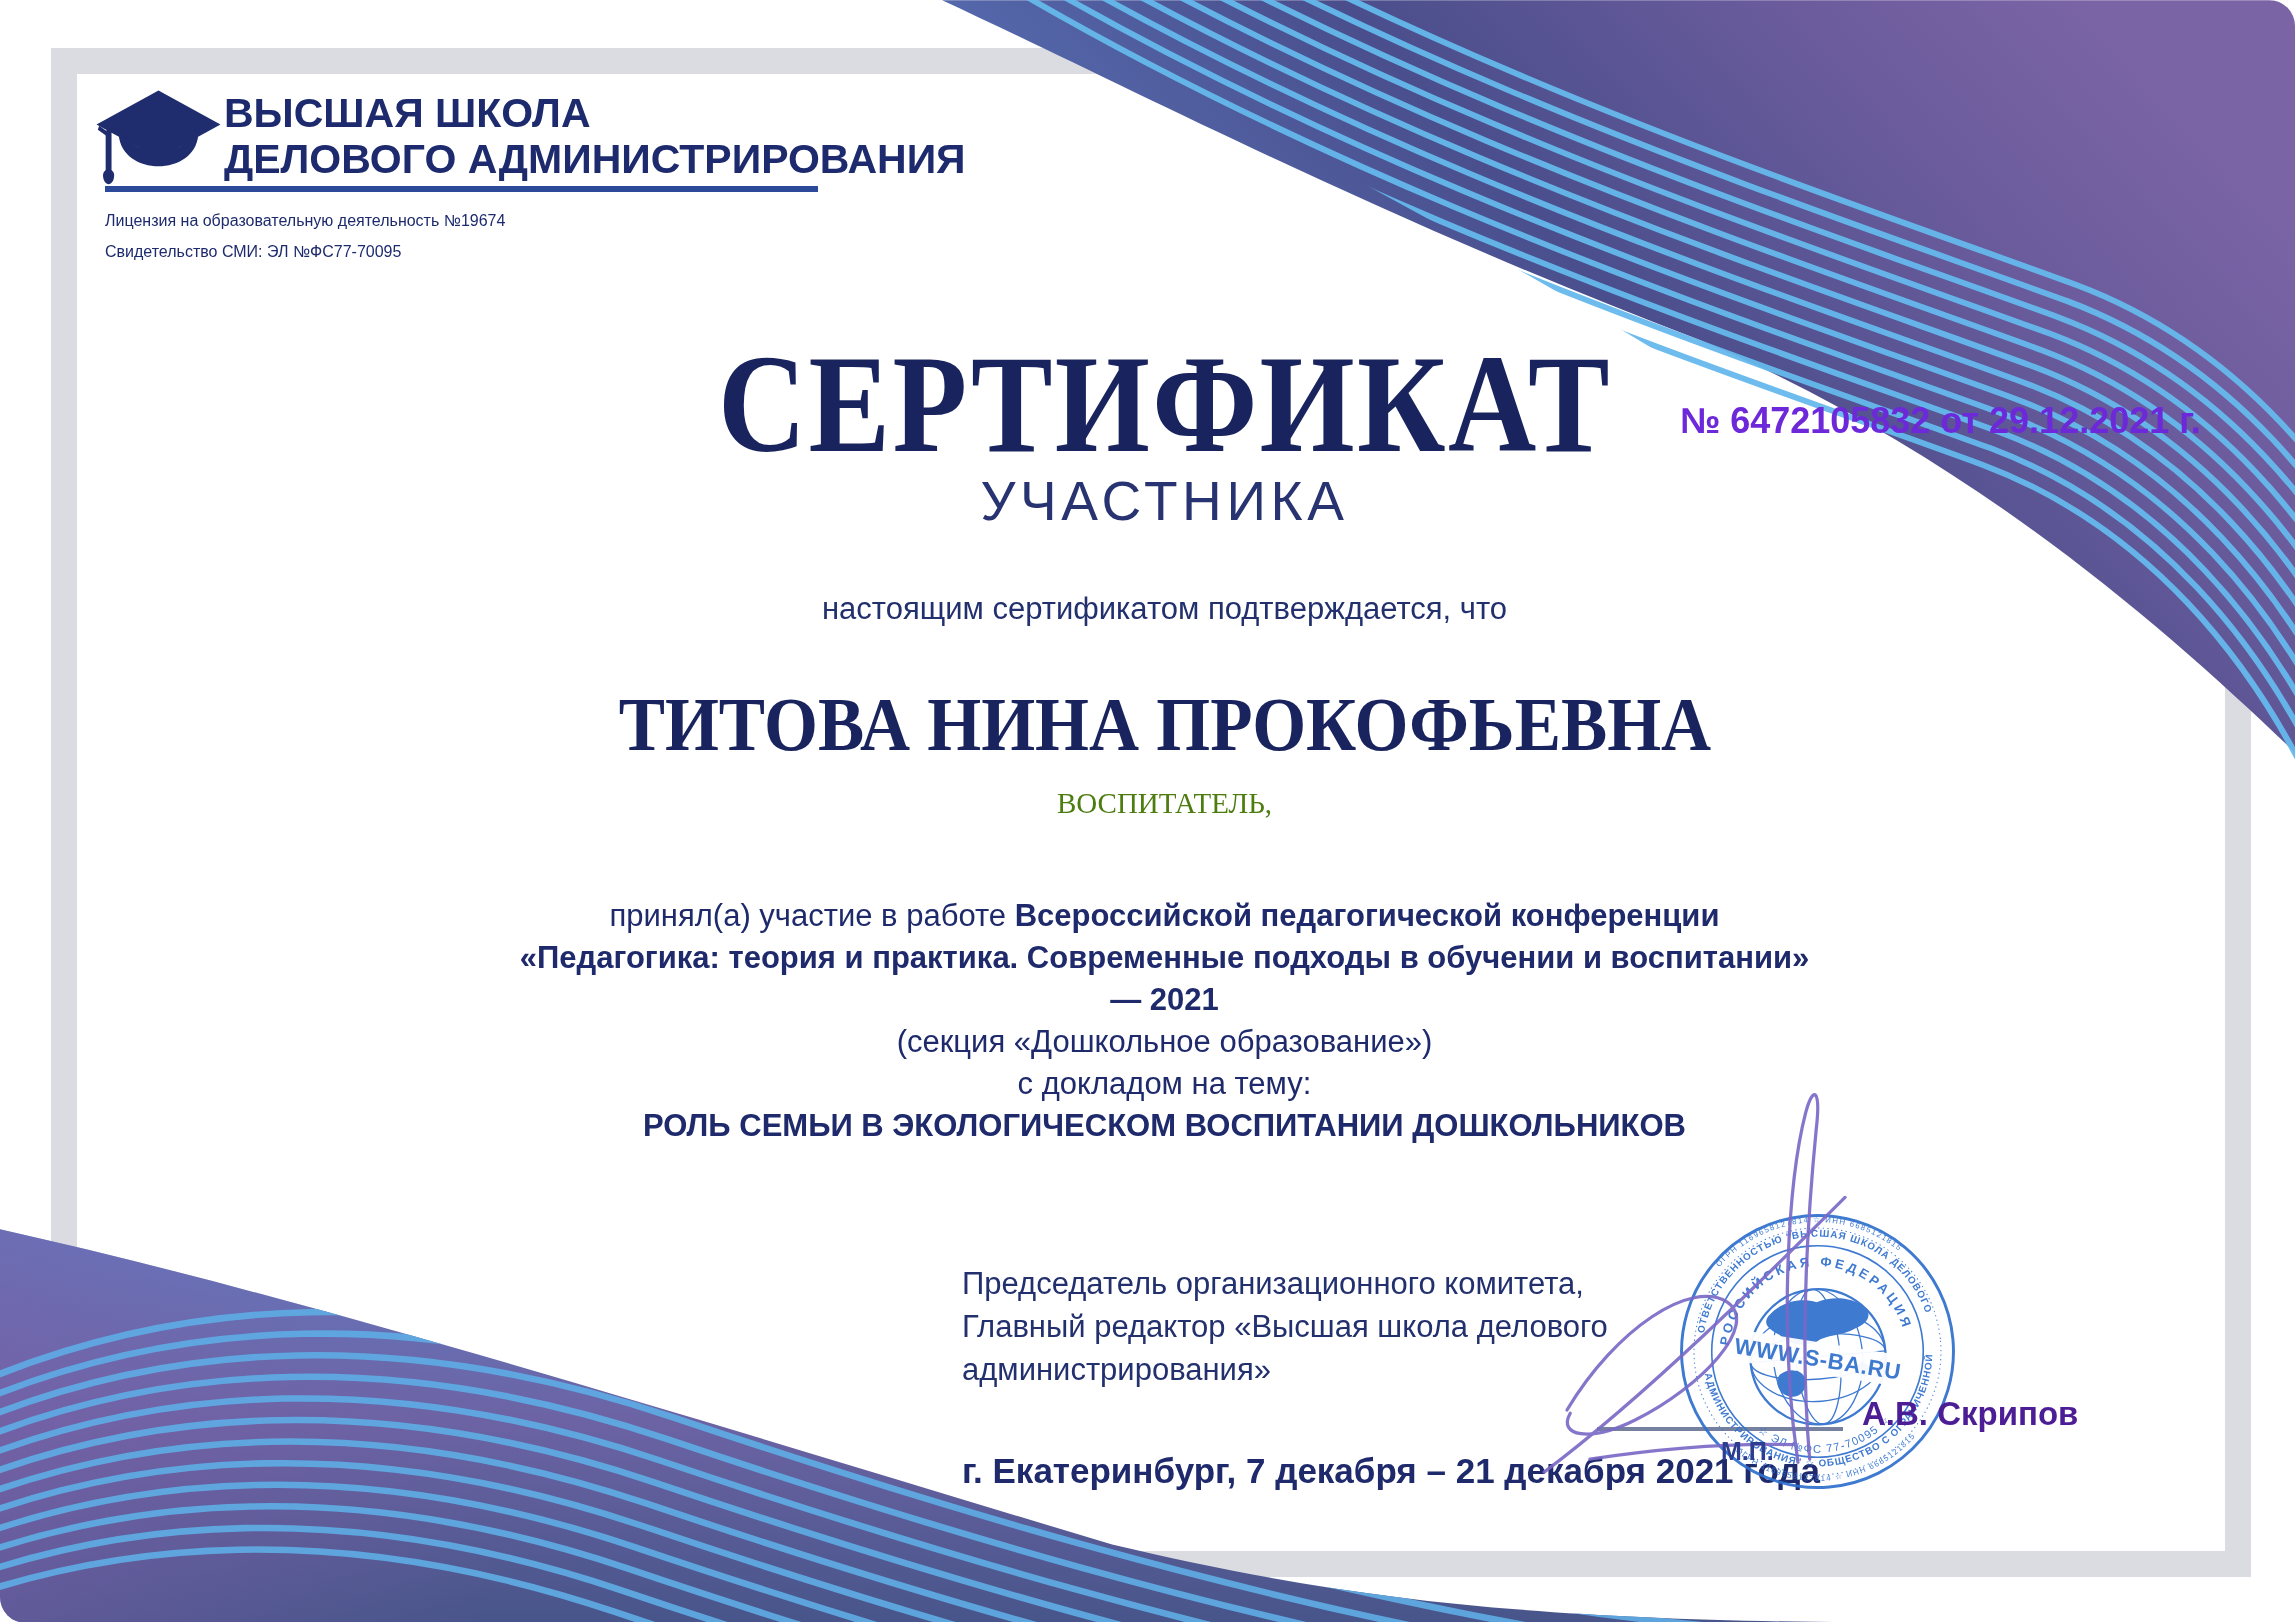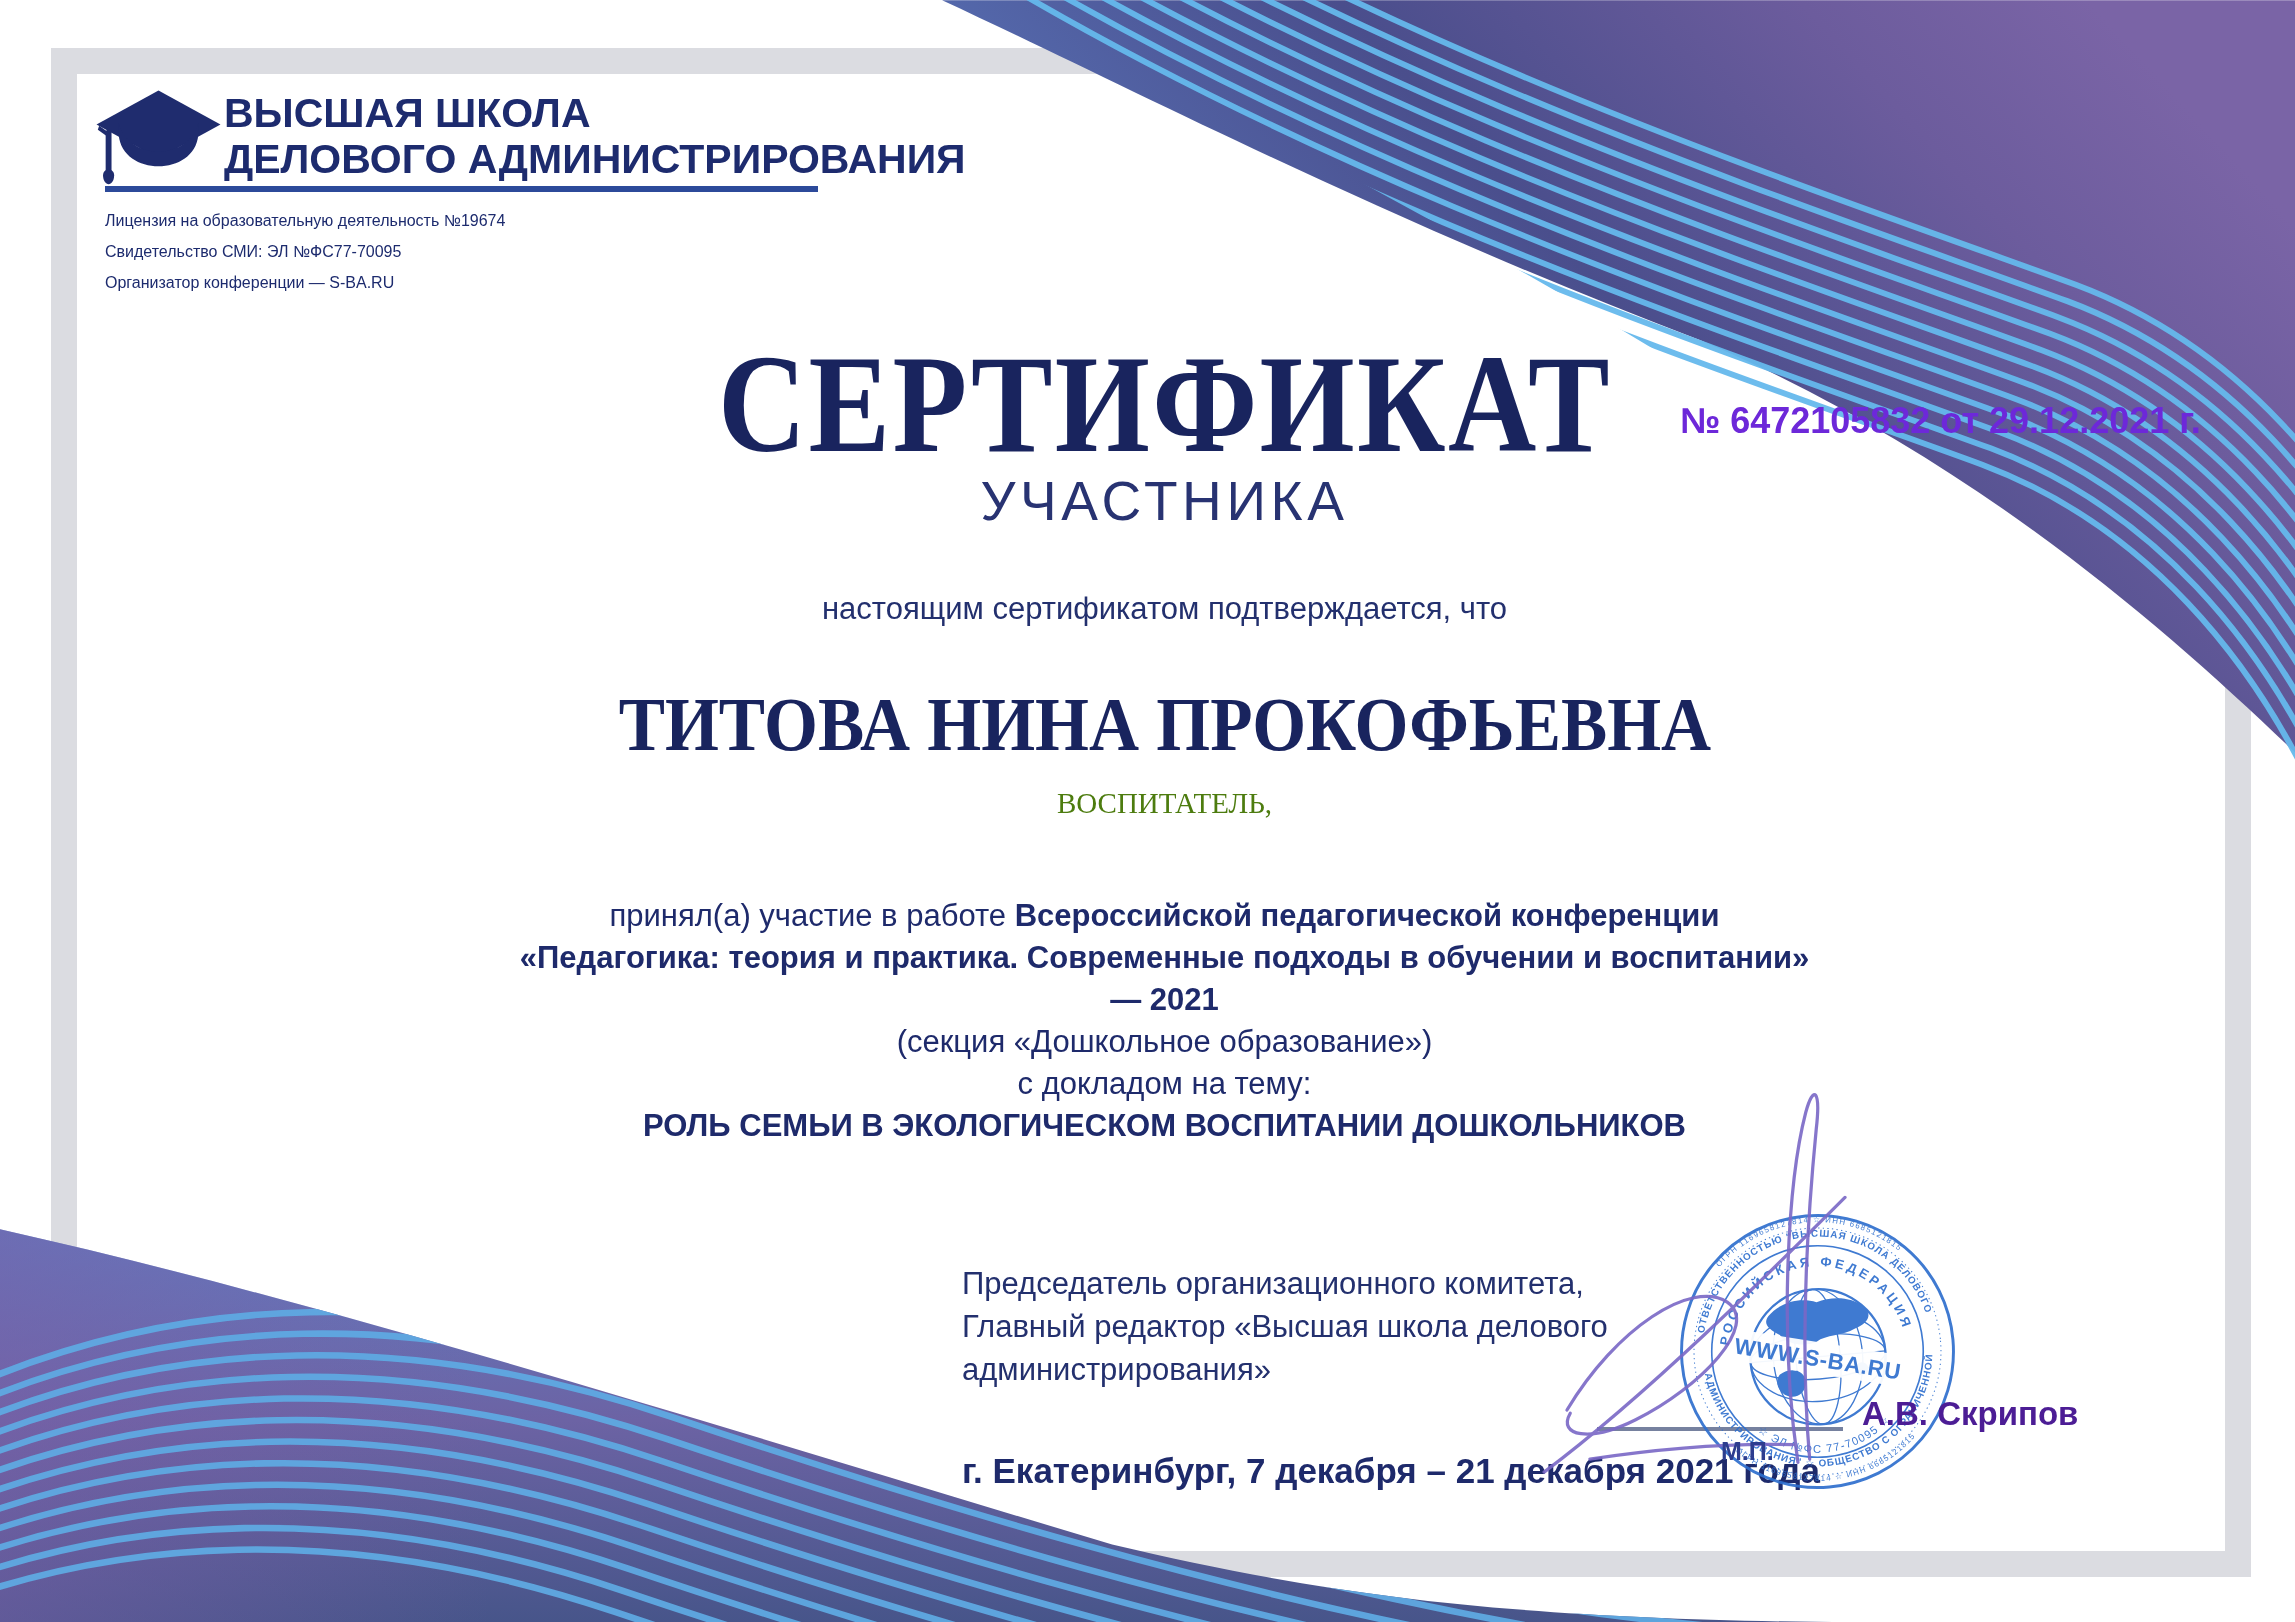--- a/index.html
+++ b/index.html
@@ -1,17 +1,17 @@
 <!DOCTYPE html>
 <html style="font-size:10.5px"><head>
 <meta charset="utf-8">
 <style>
   html,body{margin:0;padding:0;background:#ffffff;}
   #page{position:relative;width:2295px;height:1623px;background:#ffffff;overflow:hidden;
-        font-family:"Liberation Sans","DejaVu Sans",sans-serif;color:#1E2A6B;}
+        font-family:"Liberation Sans","DejaVu Sans",sans-serif;color:#1E2A6B;border-radius:26px;}
   .abs{position:absolute;}
   
   #frame{left:51px;top:48px;width:2200px;height:1529px;border:26px solid #DBDCE1;box-sizing:border-box;z-index:1;background:#ffffff;}
   
   .wave-svg{z-index:3;pointer-events:none;}
   
   .content{z-index:4;}
   .serif{font-family:"Liberation Serif","DejaVu Serif",serif;}
   .center-col{left:510px;width:1309px;text-align:center;}
   #org-name{left:224px;top:90px;font-size:41px;font-weight:700;line-height:46px;letter-spacing:0px;color:#1D2B6E;}
@@ -119,21 +119,20 @@
     </g>
   </svg>
   <div id="org-name" class="abs content">
     <div>ВЫСШАЯ ШКОЛА</div>
     <div>ДЕЛОВОГО АДМИНИСТРИРОВАНИЯ</div>
   </div>
   <div id="header-rule" class="abs content"></div>
   <div id="license" class="abs content">
     <div>Лицензия на образовательную деятельность №19674</div>
     <div>Свидетельство СМИ: ЭЛ №ФС77-70095</div>
-    <div>Организатор конференции — S-BA.RU</div>
   </div>
 
   <div id="title" class="abs content center-col serif">
     <span class="squeeze">СЕРТИФИКАТ</span>
   </div>
   <div id="cert-number" class="abs content">№ 6472105832 от 29.12.2021 г.</div>
   <div id="subtitle" class="abs content center-col">УЧАСТНИКА</div>
 
   <div id="intro" class="abs content center-col">настоящим сертификатом подтверждается, что</div>
   <div id="name" class="abs content center-col serif">

